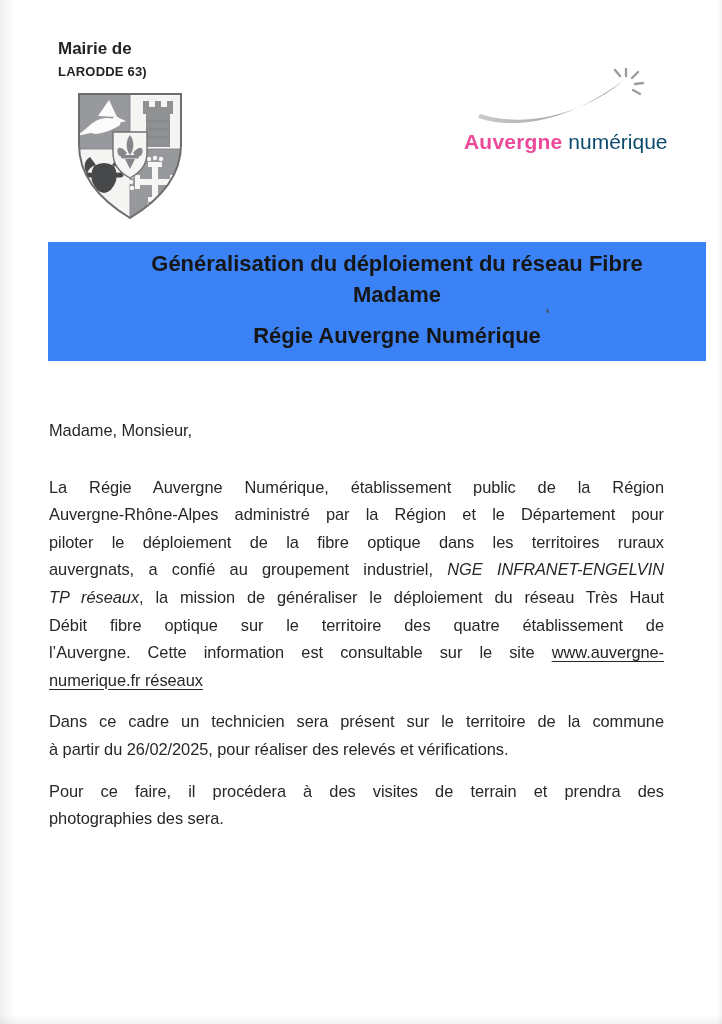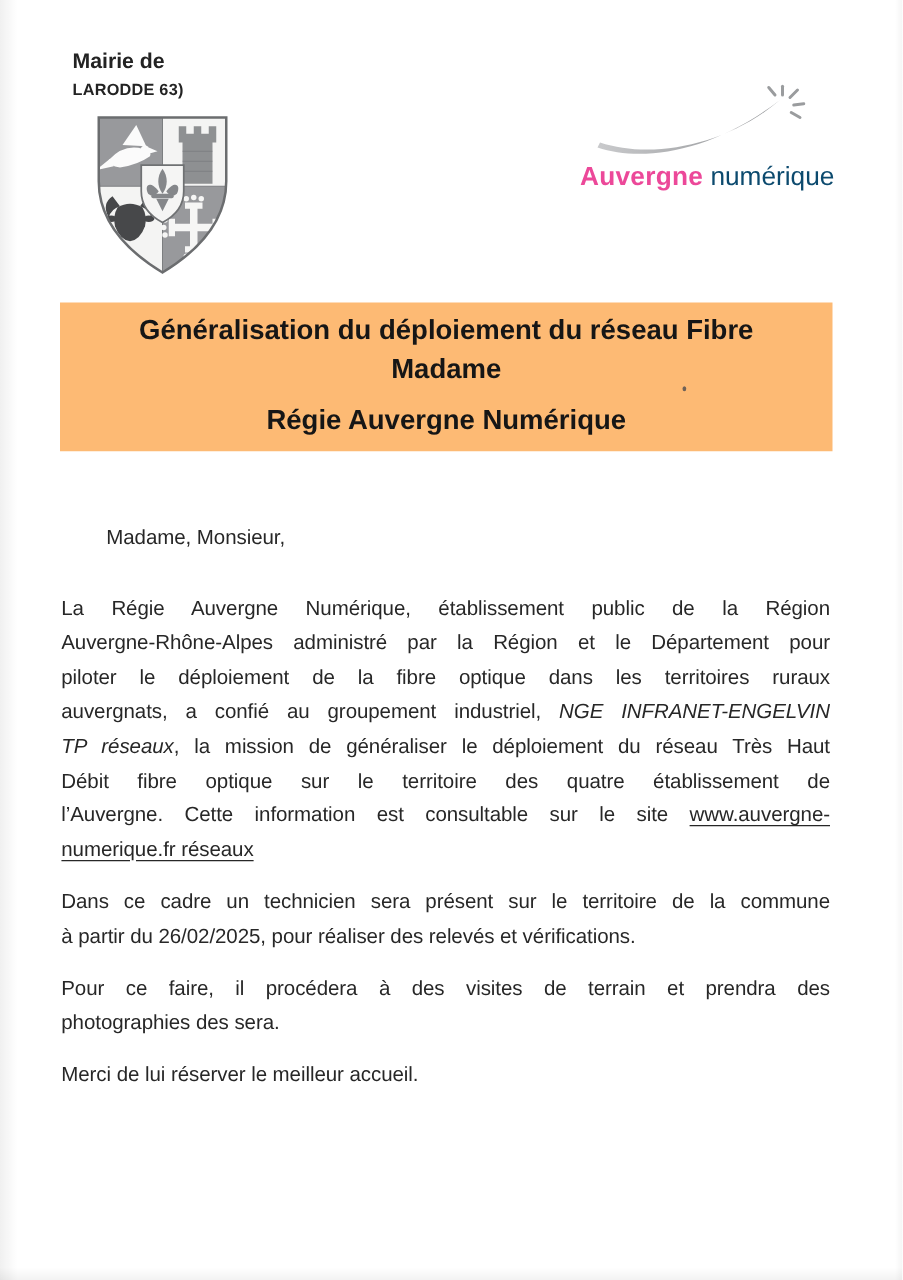--- a/index.html
+++ b/index.html
@@ -35,21 +35,21 @@
     background:#c5c5c8; text-align:center; font-weight:bold; color:#161616; }
   .banner .t { font-size:22px; line-height:31px; }
   .banner .t1 { padding-top:6px; }
   .banner .t3 { margin-top:10px; }
   .speck { position:absolute; top:309px; left:546px; width:3px; height:4px;
     background:#4c4c50; border-radius:50%; opacity:0.8; }
 
   
   .letter { position:absolute; top:417px; left:49px; width:615px;
     font-size:16.4px; line-height:27.6px; color:#272727; letter-spacing:-0.05px; }
-  .salutation { margin-bottom:29px;margin-left:36px; }
+  .salutation { margin-bottom:29px; }
   .para { margin-bottom:14px; }
   .line { text-align:justify; text-align-last:justify; height:27.6px; overflow:hidden; }
   .line.last { text-align-last:left; }
   .italic { font-style:italic; }
   .underline { text-decoration:underline; text-underline-offset:3px; }
 </style>
 </head>
 <body>
 
 <div class="edge left"></div>
@@ -148,21 +148,21 @@
       <line x1="163" y1="18" x2="171" y2="17"></line>
       <line x1="161" y1="24" x2="168" y2="28"></line>
       <line x1="148" y1="10" x2="143" y2="4"></line>
     </g>
   </svg>
   <div class="logo-text">
     <span class="brand1">Auvergne</span><span class="brand2"> numérique</span>
   </div>
 </div>
 
-<div class="banner" style="background: #fdba74;">
+<div class="banner" style="background: #3b82f6; padding-left: 40px;">
   <div class="t t1">Généralisation du déploiement du réseau Fibre</div>
   <div class="t t2">Madame</div>
   <div class="t t3">Régie Auvergne Numérique</div>
 </div>
 <div class="speck"></div>
 
 <div class="letter">
   <div class="salutation">Madame, Monsieur,</div>
   <div>
       <div class="para">
@@ -176,17 +176,14 @@
         <div class="line last"><span class="underline">numerique.fr réseaux</span></div>
       </div>
       <div class="para">
         <div class="line"><span>Dans ce cadre un technicien sera présent sur le territoire de la commune</span></div>
         <div class="line last"><span>à partir du 26/02/2025, pour réaliser des relevés et vérifications.</span></div>
       </div>
       <div class="para">
         <div class="line"><span>Pour ce faire, il procédera à des visites de terrain et prendra des</span></div>
         <div class="line last"><span>photographies des sera.</span></div>
       </div>
-      <div class="para">
-        <div class="line last"><span>Merci de lui réserver le meilleur accueil.</span></div>
-      </div>
     </div>
 </div>
 
 </body></html>

